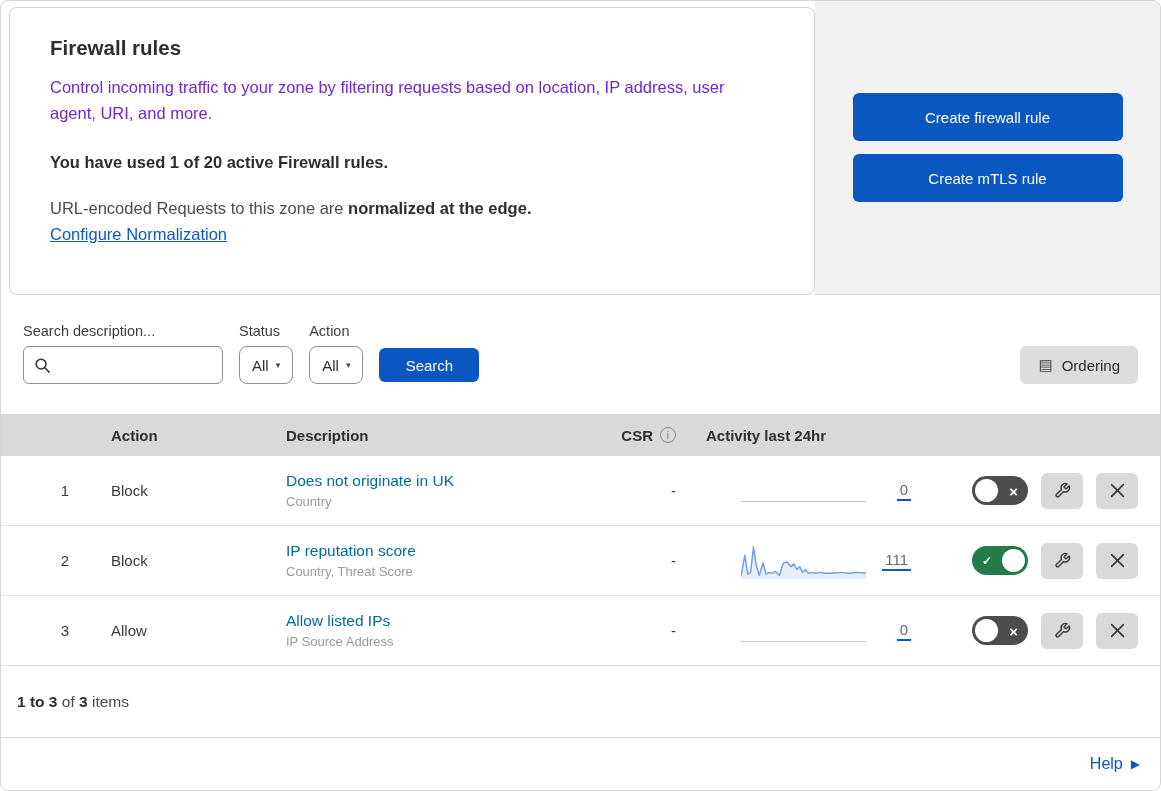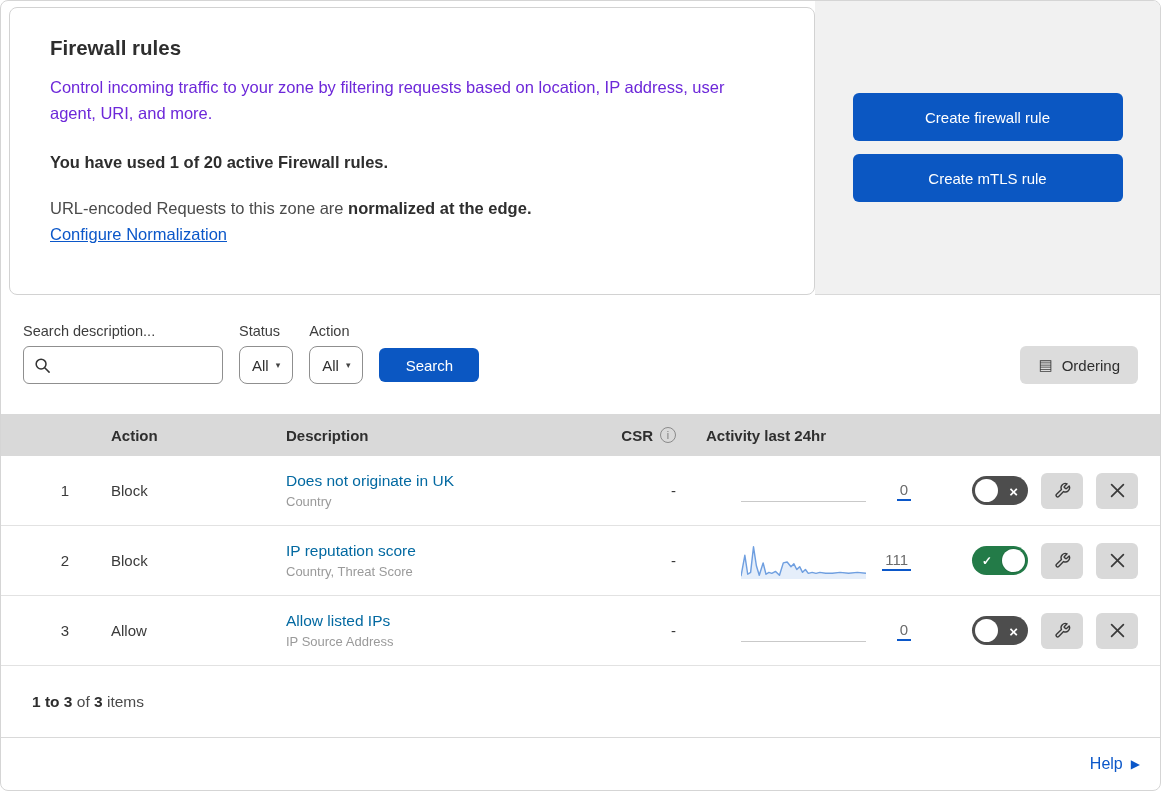--- a/index.html
+++ b/index.html
@@ -99,21 +99,21 @@
   .toggle.off .tg-mark { right:10px; font-size:15px; }
   .toggle.on  .tg-mark { left:10px;  font-size:12px; }
   .iconbtn {
     width:42px; height:36px; border:none; border-radius:6px; background:#d9d9d9;
     display:flex; align-items:center; justify-content:center; cursor:pointer; flex:0 0 auto;
   }
 
   
   .footer-bar {
     flex:0 0 72px; border-bottom:1px solid #d9d9d9;
-    display:flex; align-items:center; padding-left:31px;
+    display:flex; align-items:center; padding-left:16px;
     font-size:15.5px; color:#4b4b4b;
   }
   .footer-bar b { color:#2e2e2e; }
   .help-bar { flex:1; display:flex; align-items:center; justify-content:flex-end; padding-right:20px; }
   .help-link { color:#0b57c9; font-size:16px; display:flex; align-items:center; gap:8px; text-decoration:none; cursor:pointer; }
   .help-arrow { font-size:12px; line-height:1; }
 </style>
 </head>
 <body>
 

